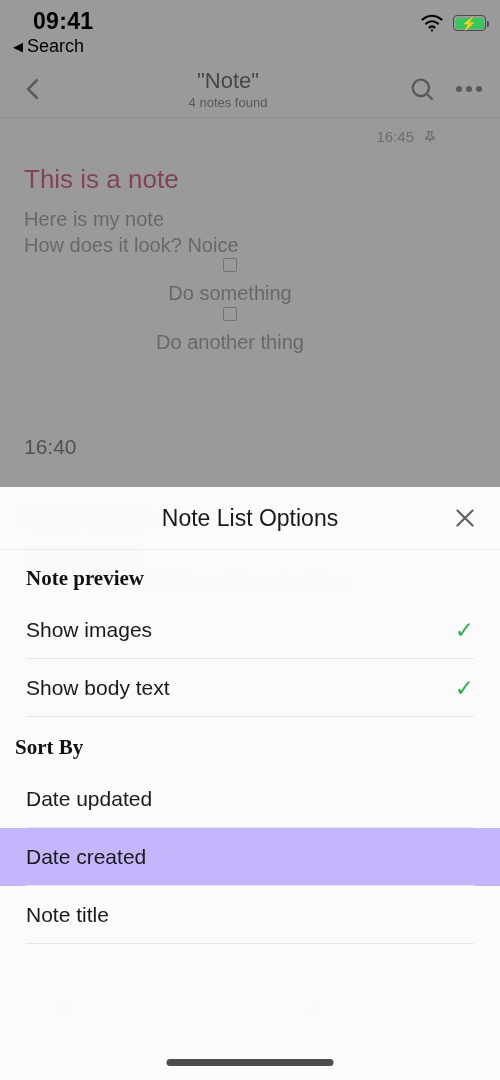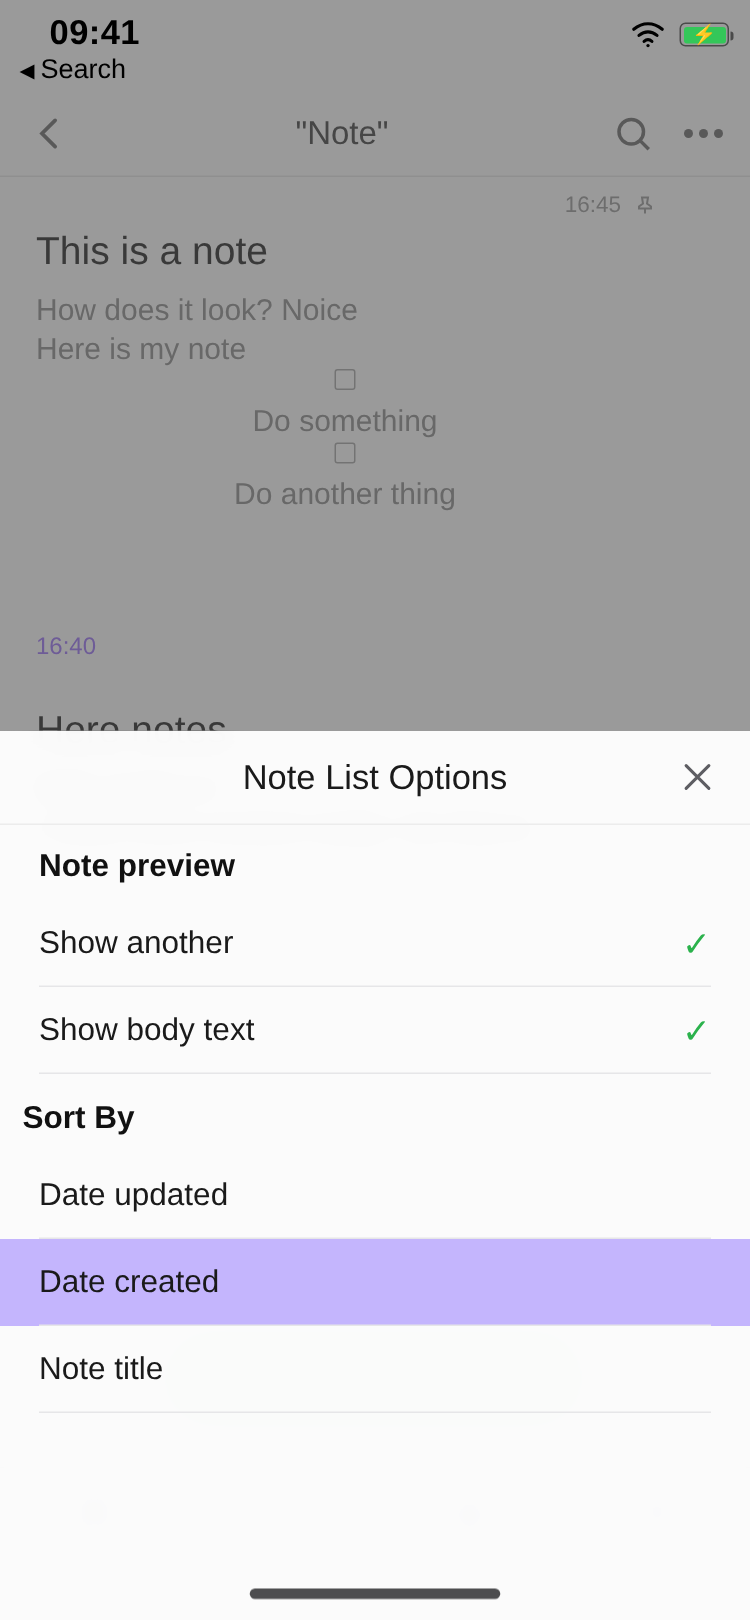--- a/index.html
+++ b/index.html
@@ -61,25 +61,25 @@
 
   .sep { position:absolute; left:0; width:500px; height:1px; background:#e3e3e3; }
 
   .notelist { position:absolute; top:122px; left:0; width:460px; }
   .note-card { position:relative; padding:12px 24px 18px 24px; }
   .note-meta {
     position:absolute; right:22px; top:6px;
     display:flex; align-items:center; gap:8px;
     font-size:15px; color:#8a8a8a;
   }
-  .note-title { font-size:26px; color:#000000; margin:18px 0 12px 0; }
+  .note-title { font-size:26px; color:#be185d; margin:30px 0 12px 0; }
   .note-body { font-size:20px; color:#7c7c7c; line-height:1.28; }
   .note-check { display:flex; align-items:center; gap:9px; font-size:20px; color:#7c7c7c; line-height:1.28;flex-direction:column; }
   .cb { width:14px; height:14px; border:1.6px solid #9a9a9a; border-radius:2px; flex:none; }
-  .note-stamp { font-size:16px; color:#8b5cf6; padding:4px 24px 0; }
+  .note-stamp { font-size:21px; color:#404040; padding:4px 24px 0; }
 
   
   .fab {
     position:absolute; left:110px; top:888px;
     width:278px; height:62px; border-radius:31px;
     background:#e4f5e8;
     display:flex; align-items:center; justify-content:center; gap:12px;
   }
   .fab-label{ font-size:23px; color:#ffffff; }
   .fab-plus{ font-size:26px; color:#ffffff; line-height:1; }
@@ -142,21 +142,21 @@
   .ic-small .bars i{ height:3.5px; background:#7b8088; display:block; border-radius:1px; }
   .ic-small .sq{ width:12px; height:12px; background:#7b8088; border-radius:2px; flex:none; }
 
   .ic-stack{ width:40px; display:flex; flex-direction:column; gap:3.5px; align-items:stretch; }
   .ic-stack i{ height:4px; display:block; border-radius:1px; }
   .ic-medium i{ background:#18b63f; }
   .ic-medium .blk{ height:11px; border-radius:2px; }
   .ic-large i{ background:#7b8088; }
   .ic-large .blk{ height:21px; border-radius:2px; }
 
-  .sec-head{ font-size:21px; color:#111; padding:16px 26px 10px 26px; font-weight:bold;}
+  .sec-head{ font-size:21px; color:#111; padding:16px 26px 10px 26px; font-weight:bold;font-family:Liberation Serif, serif;}
   .opt-row{
     position:relative; display:flex; align-items:center;
     height:58px; padding:0 26px; font-size:21px; color:#1a1a1a;
   }
   .opt-row.highlight{ background:#c4b5fd; }
   .opt-row .divider{
     position:absolute; left:26px; right:26px; bottom:0; height:1px; background:#e6e6e8;
   }
   .check{ margin-left:auto; color:#2bb24c; font-size:23px; line-height:1; }
   .sec-head.sortby{ padding-top:18px;padding-left:15px; }
@@ -169,22 +169,22 @@
   <div class="notelist">
     <div class="note-card">
       <div class="note-meta">
         <span>16:45</span>
         <svg width="16" height="16" viewBox="0 0 24 24" fill="none" stroke="#8a8a8a" stroke-width="2">
             <path d="M9 4h6l-1 6 4 3v2H6v-2l4-3z"></path>
             <path d="M12 15v5"></path>
           </svg>
       </div>
       <div class="note-title">This is a note</div>
+      <div class="note-body">Here is my note</div>
       <div class="note-body">How does it look? Noice</div>
-      <div class="note-body">Here is my note</div>
       <div class="note-check">
         <span class="cb"></span>
         <span>Do something</span>
       </div>
       <div class="note-check">
         <span class="cb"></span>
         <span>Do another thing</span>
       </div>
     </div>
 
@@ -197,20 +197,21 @@
       <div class="note-body">I need more content really I do that is</div>
     </div>
   </div>
 
   <div class="navbar">
     <svg class="nav-back" viewBox="0 0 24 24" fill="none" stroke="#555" stroke-width="2" stroke-linecap="round">
         <path d="M15 5l-7 7 7 7"></path>
       </svg>
     <div class="nav-title-wrap">
       <div class="nav-title">"Note"</div>
+      <div class="nav-sub">4 notes found</div>
     </div>
     <div class="nav-actions">
       <svg class="nav-ic" viewBox="0 0 24 24" fill="none" stroke="#555" stroke-width="2">
           <circle cx="11" cy="11" r="7"></circle>
           <path d="M16.5 16.5L21 21"></path>
         </svg>
       <span class="dots">
           <i></i>
           <i></i>
           <i></i>
@@ -283,21 +284,21 @@
       <svg viewBox="0 0 24 24" fill="none" stroke="#5d5d62" stroke-width="1.9" stroke-linecap="round">
           <path d="M5 5l14 14M19 5L5 19"></path>
         </svg>
     </div>
   </div>
 
 
   <div class="sec-head">Note preview</div>
 
   <div class="opt-row">
-    <span>Show another</span>
+    <span>Show images</span>
     <span class="check">✓</span>
     <span class="divider"></span>
   </div>
   <div class="opt-row">
     <span>Show body text</span>
     <span class="check">✓</span>
     <span class="divider"></span>
   </div>
 
   <div class="sec-head sortby">Sort By</div>

